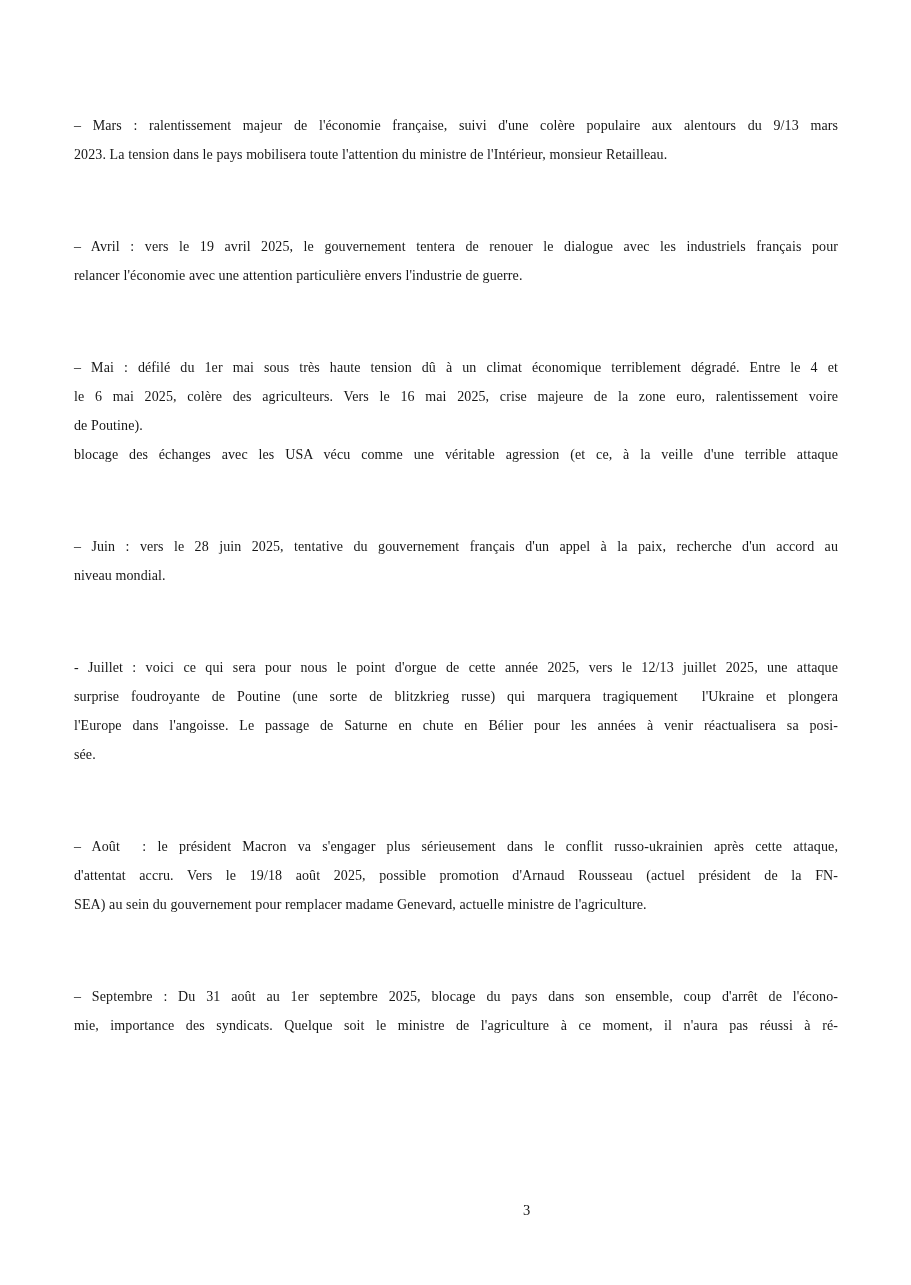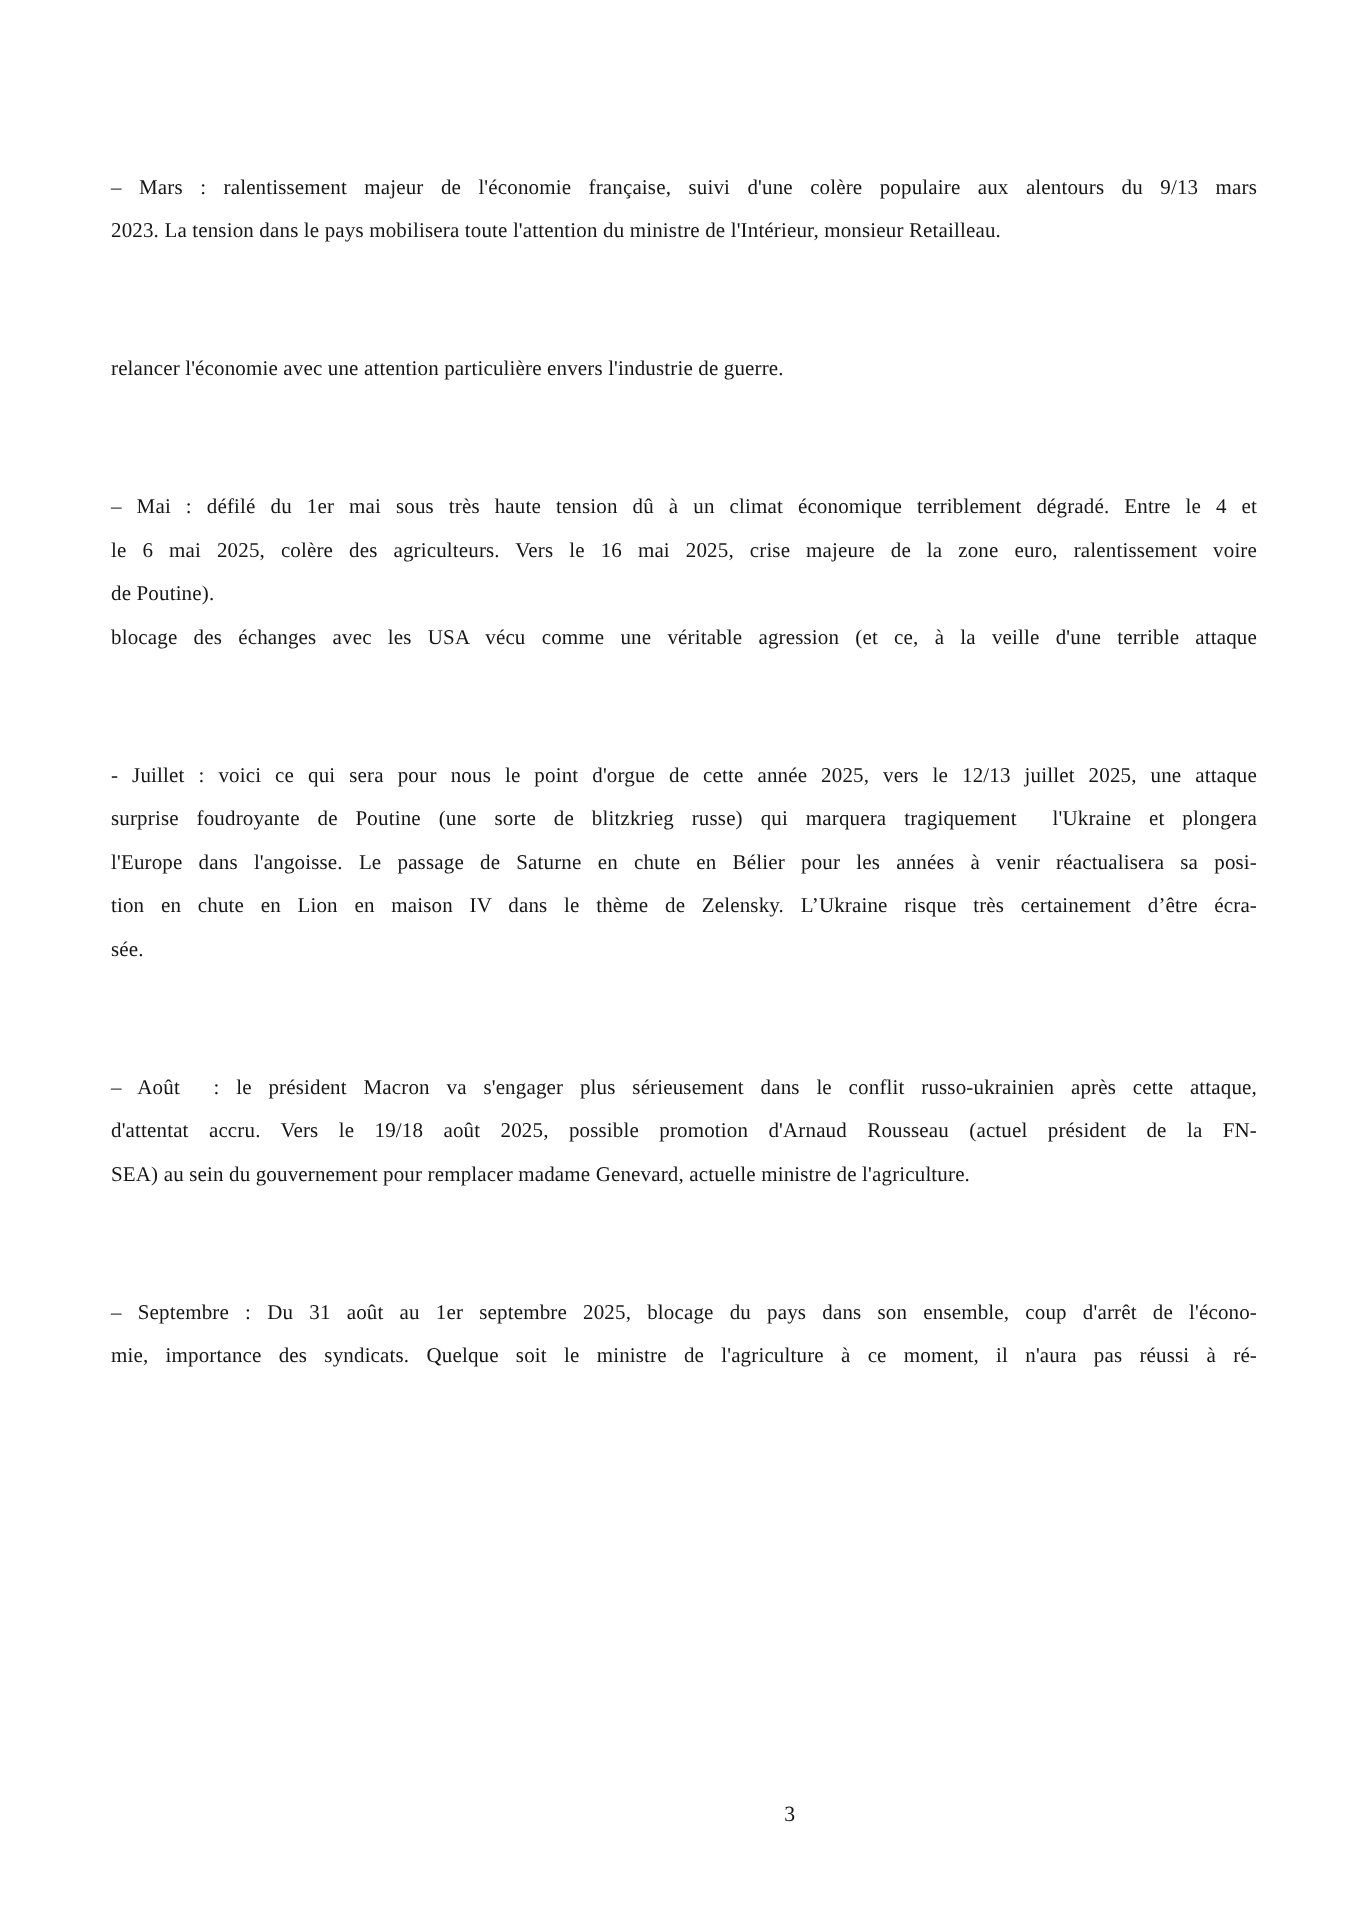--- a/index.html
+++ b/index.html
@@ -47,33 +47,37 @@
 </head>
 <body>
 
 <div class="page">
   <div id="document-body">
       <div class="paragraph">
         <div class="line">– Mars : ralentissement majeur de l'économie française, suivi d'une colère populaire aux alentours du 9/13 mars</div>
         <div class="line last">2023. La tension dans le pays mobilisera toute l'attention du ministre de l'Intérieur, monsieur Retailleau.</div>
       </div>
       <div class="paragraph">
+        <div class="line">– Avril : vers le 19 avril 2025, le gouvernement tentera de renouer le dialogue avec les industriels français pour</div>
         <div class="line last">relancer l'économie avec une attention particulière envers l'industrie de guerre.</div>
       </div>
       <div class="paragraph">
         <div class="line">– Mai : défilé du 1er mai sous très haute tension dû à un climat économique terriblement dégradé. Entre le 4 et</div>
         <div class="line">le 6 mai 2025, colère des agriculteurs. Vers le 16 mai 2025, crise majeure de la zone euro, ralentissement voire</div>
         <div class="line last">de Poutine).</div>
         <div class="line">blocage des échanges avec les USA vécu comme une véritable agression (et ce, à la veille d'une terrible attaque</div>
       </div>
       <div class="paragraph">
+        <div class="line">– Juin : vers le 28 juin 2025, tentative du gouvernement français d'un appel à la paix, recherche d'un accord au</div>
+        <div class="line last">niveau mondial.</div>
+      </div>
+      <div class="paragraph">
         <div class="line">- Juillet : voici ce qui sera pour nous le point d'orgue de cette année 2025, vers le 12/13 juillet 2025, une attaque</div>
         <div class="line">surprise foudroyante de Poutine (une sorte de blitzkrieg russe) qui marquera tragiquement&nbsp; l'Ukraine et plongera</div>
         <div class="line">l'Europe dans l'angoisse. Le passage de Saturne en chute en Bélier pour les années à venir réactualisera sa posi-</div>
-        <div class="line">tion en chute en Lion en maison IV dans le thème de Zelensky. L’Ukraine risque très certainement d’être écra-</div>
         <div class="line last">sée.</div>
       </div>
       <div class="paragraph">
         <div class="line">– Août&nbsp; : le président Macron va s'engager plus sérieusement dans le conflit russo-ukrainien après cette attaque,</div>
         <div class="line">d'attentat accru. Vers le 19/18 août 2025, possible promotion d'Arnaud Rousseau (actuel président de la FN-</div>
         <div class="line last">SEA) au sein du gouvernement pour remplacer madame Genevard, actuelle ministre de l'agriculture.</div>
       </div>
       <div class="paragraph">
         <div class="line">– Septembre : Du 31 août au 1er septembre 2025, blocage du pays dans son ensemble, coup d'arrêt de l'écono-</div>
         <div class="line">mie, importance des syndicats. Quelque soit le ministre de l'agriculture à ce moment, il n'aura pas réussi à ré-</div>

